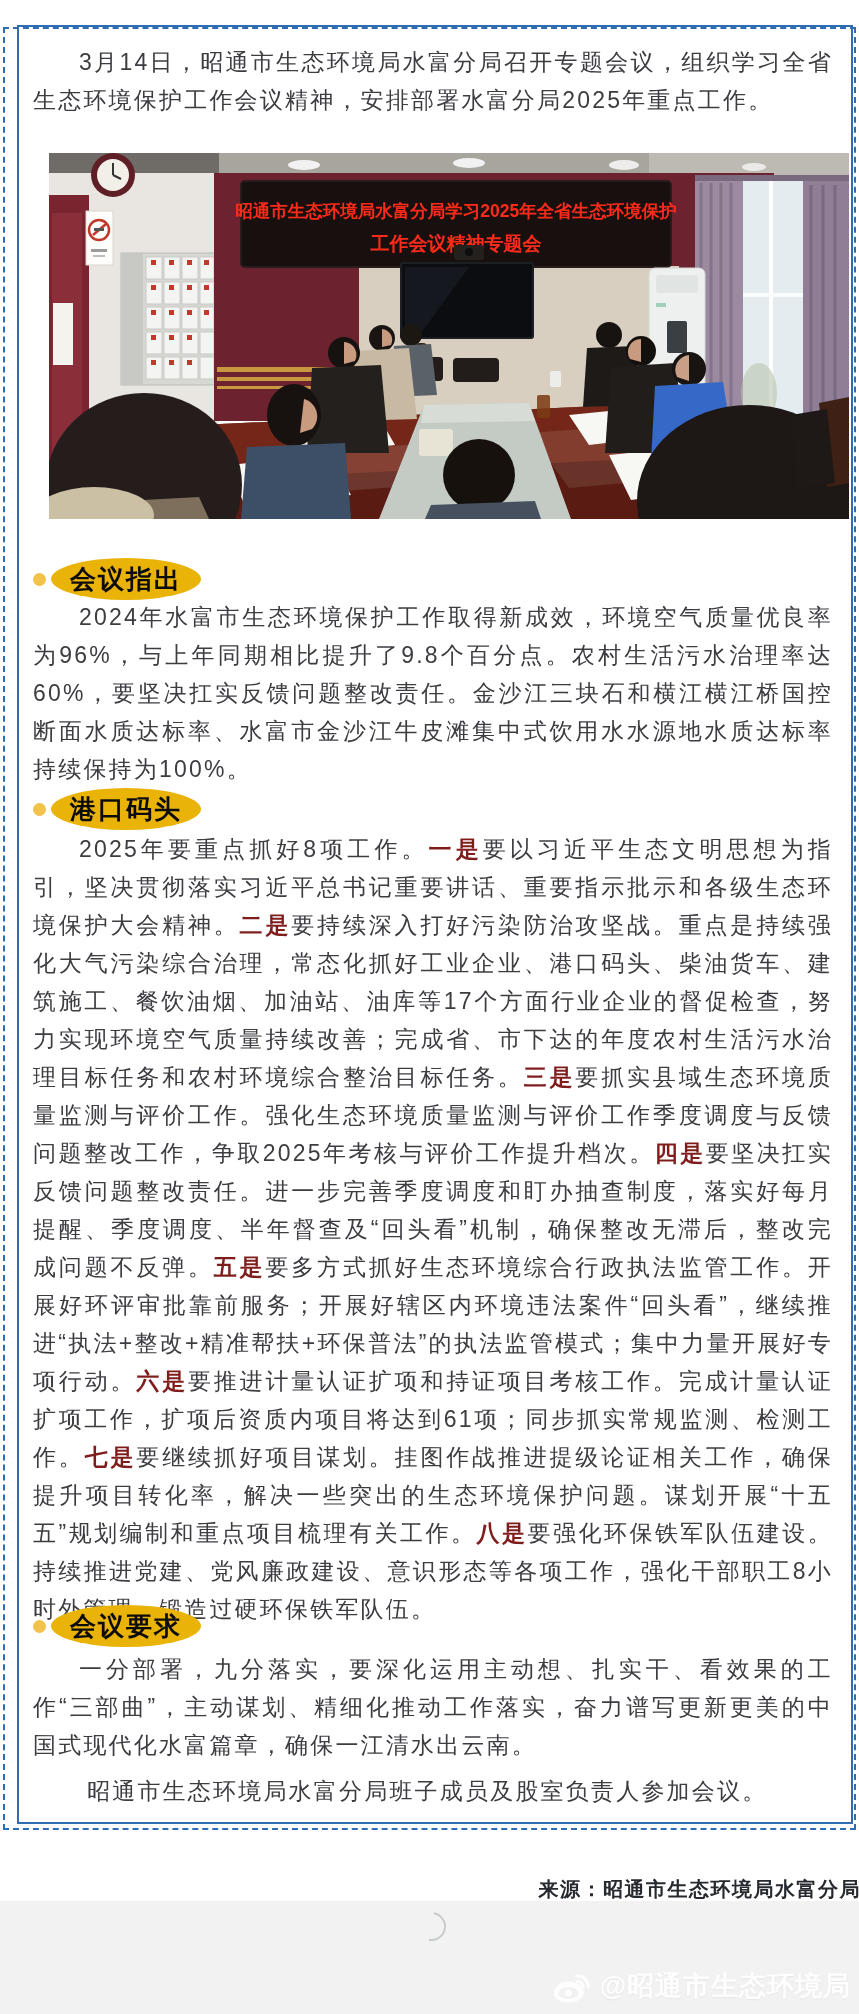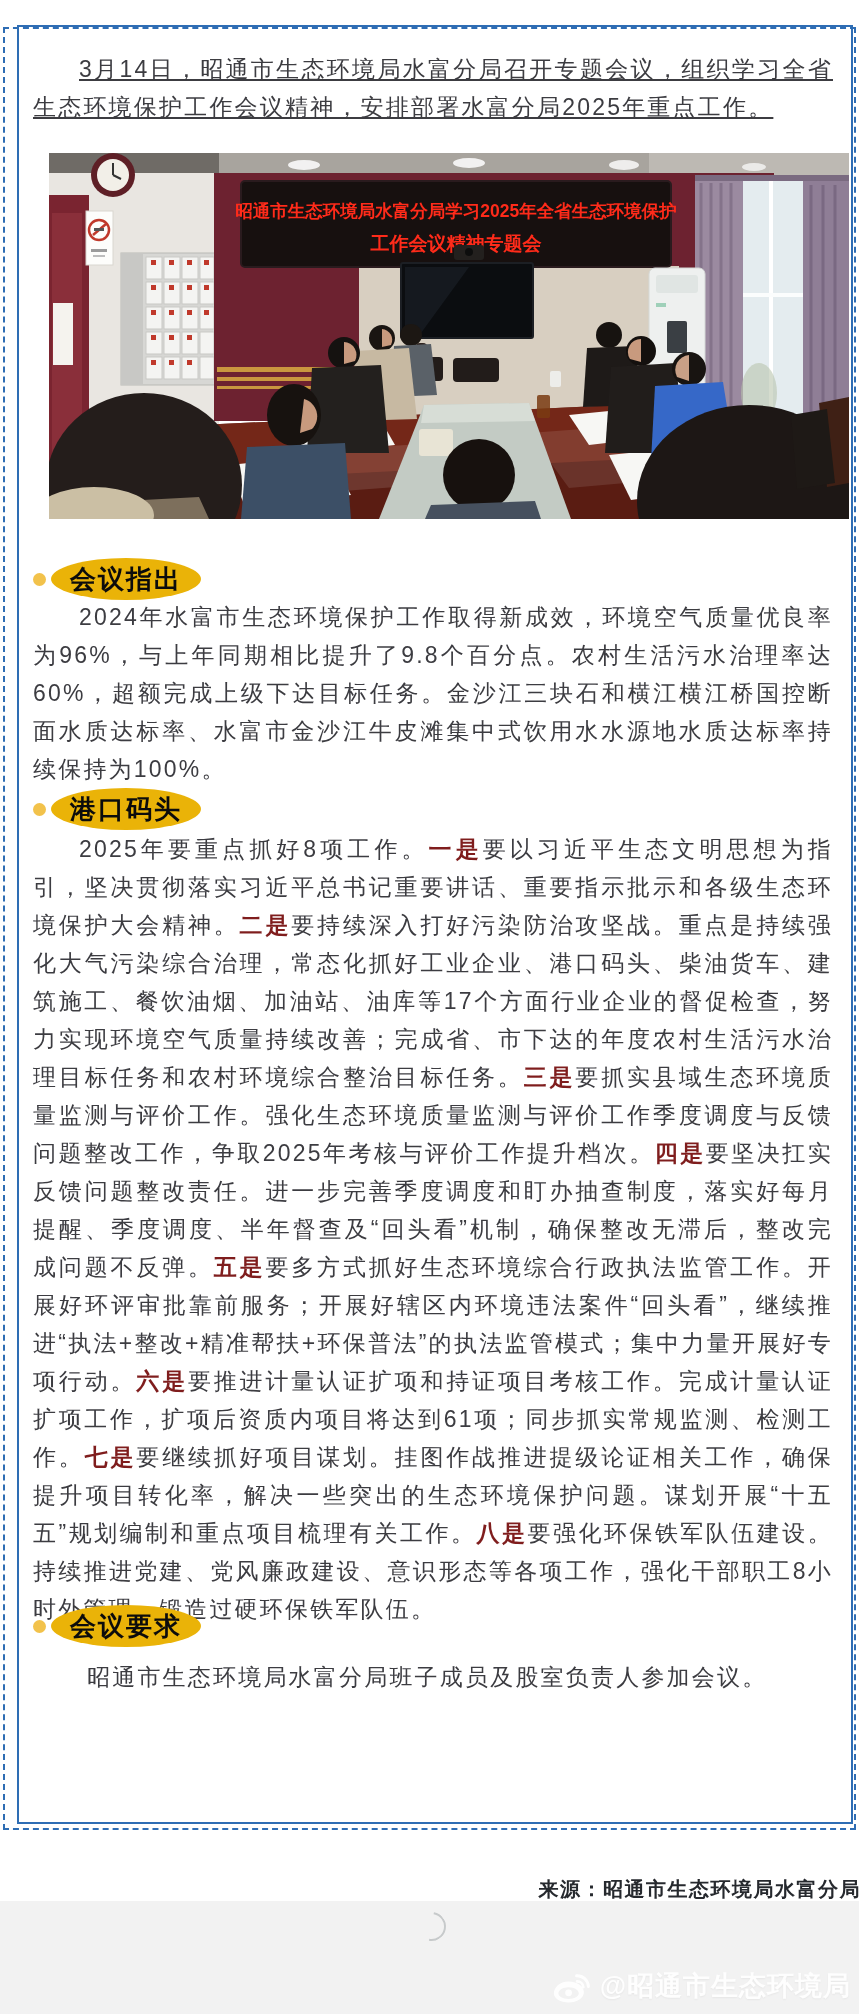--- a/index.html
+++ b/index.html
@@ -7,21 +7,21 @@
         font-family:"Liberation Sans","DejaVu Sans",sans-serif;}
   
   .frame-dashed{position:absolute;left:3px;top:27px;width:849px;height:1799px;
         border:2px dashed #2e6db4;}
   .frame-solid{position:absolute;left:17px;top:25px;width:832px;height:1795px;
         border:2px solid #2e6db4;}
   
   .para{position:absolute;left:33px;width:800px;margin:0;font-size:23px;line-height:38px;
         letter-spacing:2.2px;color:#3c3c41;text-align:justify;text-indent:2em;}
   .para b{font-weight:700;color:#7f1d1d;}
-  .intro{top:50px;text-decoration:underline;}
+  .intro{top:43px;}
   .body1{top:598px;}
   .body2{top:830px;}
   .body3{top:1650px;}
   .body3 .p2{position:relative;margin:0;}
   
   .section-head{position:absolute;left:33px;display:flex;align-items:center;gap:5px;}
   .h1{top:558px;} .h2{top:788px;} .h3{top:1605px;}
   .dot{width:13px;height:13px;border-radius:50%;background:#f2c24b;flex:0 0 auto;}
   .pill{width:150px;height:42px;border-radius:50%;background:#eab308;display:flex;
         align-items:center;justify-content:center;font-size:26px;font-weight:700;
@@ -243,33 +243,34 @@
         <polygon points="770,250 800,244 800,330 778,334" fill="#3f2015"></polygon>
         <polygon points="742,262 778,256 786,330 748,336" fill="#1e1916"></polygon>
       </g>
     </svg>
   </figure>
 
   <div class="section-head h1">
     <span class="dot"></span>
     <span class="pill">会议指出</span>
   </div>
-  <p class="para body1"><span>2024年水富市生态环境保护工作取得新成效，环境空气质量优良率为96%，与上年同期相比提升了9.8个百分点。农村生活污水治理率达60%，超额完成上级下达目标任务。金沙江三块石和横江横江桥国控断面水质达标率、水富市金沙江牛皮滩集中式饮用水水源地水质达标率持续保持为100%。</span></p>
+  <p class="para body1"><span>2024年水富市生态环境保护工作取得新成效，环境空气质量优良率为96%，与上年同期相比提升了9.8个百分点。农村生活污水治理率达60%，要坚决扛实反馈问题整改责任。金沙江三块石和横江横江桥国控断面水质达标率、水富市金沙江牛皮滩集中式饮用水水源地水质达标率持续保持为100%。</span></p>
 
   <div class="section-head h2">
     <span class="dot"></span>
     <span class="pill">港口码头</span>
   </div>
   <p class="para body2"><span>2025年要重点抓好8项工作。</span><b>一是</b><span>要以习近平生态文明思想为指引，坚决贯彻落实习近平总书记重要讲话、重要指示批示和各级生态环境保护大会精神。</span><b>二是</b><span>要持续深入打好污染防治攻坚战。重点是持续强化大气污染综合治理，常态化抓好工业企业、港口码头、柴油货车、建筑施工、餐饮油烟、加油站、油库等17个方面行业企业的督促检查，努力实现环境空气质量持续改善；完成省、市下达的年度农村生活污水治理目标任务和农村环境综合整治目标任务。</span><b>三是</b><span>要抓实县域生态环境质量监测与评价工作。强化生态环境质量监测与评价工作季度调度与反馈问题整改工作，争取2025年考核与评价工作提升档次。</span><b>四是</b><span>要坚决扛实反馈问题整改责任。进一步完善季度调度和盯办抽查制度，落实好每月提醒、季度调度、半年督查及“回头看”机制，确保整改无滞后，整改完成问题不反弹。</span><b>五是</b><span>要多方式抓好生态环境综合行政执法监管工作。开展好环评审批靠前服务；开展好辖区内环境违法案件“回头看”，继续推进“执法+整改+精准帮扶+环保普法”的执法监管模式；集中力量开展好专项行动。</span><b>六是</b><span>要推进计量认证扩项和持证项目考核工作。完成计量认证扩项工作，扩项后资质内项目将达到61项；同步抓实常规监测、检测工作。</span><b>七是</b><span>要继续抓好项目谋划。挂图作战推进提级论证相关工作，确保提升项目转化率，解决一些突出的生态环境保护问题。谋划开展“十五五”规划编制和重点项目梳理有关工作。</span><b>八是</b><span>要强化环保铁军队伍建设。持续推进党建、党风廉政建设、意识形态等各项工作，强化干部职工8小时外管理，锻造过硬环保铁军队伍。</span></p>
 
   <div class="section-head h3">
     <span class="dot"></span>
     <span class="pill">会议要求</span>
   </div>
   <div class="para body3">
+    <p class="p1" style="margin:0;text-indent:2em"><span>一分部署，九分落实，要深化运用主动想、扎实干、看效果的工作“三部曲”，主动谋划、精细化推动工作落实，奋力谱写更新更美的中国式现代化水富篇章，确保一江清水出云南。</span></p>
     <p class="p2" style="margin:8px;text-indent:2em"><span>昭通市生态环境局水富分局班子成员及股室负责人参加会议。</span></p>
   </div>
 
   <div class="source">来源：昭通市生态环境局水富分局</div>
 
   <div class="footer-gray">
     <div class="spinner"></div>
     <div class="watermark">
       <svg width="40" height="34" viewBox="0 0 34 30">
         <path d="M14 11 C6 11 1 16.5 1 21.5 C1 26.5 7 29.5 14 29.5 C21.5 29.5 27.5 25.5 27.5 20.5 C27.5 15.5 22 11 14 11 Z M14 26.5 C9 26.5 5 24.5 5 21.5 C5 18.5 9 16 14 16 C19 16 23 18.5 23 21.5 C23 24.5 19 26.5 14 26.5 Z M14 24 A3 3 0 1 1 14 18 A3 3 0 1 1 14 24 Z" fill="#ffffff" fill-rule="evenodd" opacity="0.93"></path>

